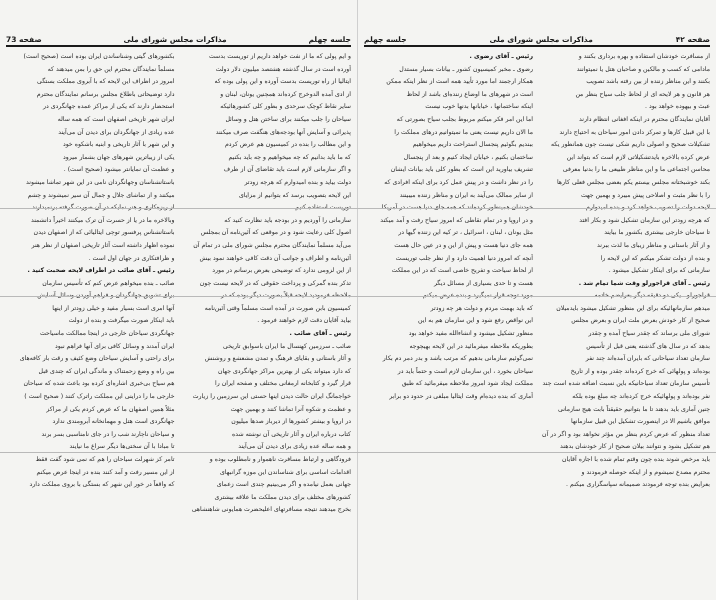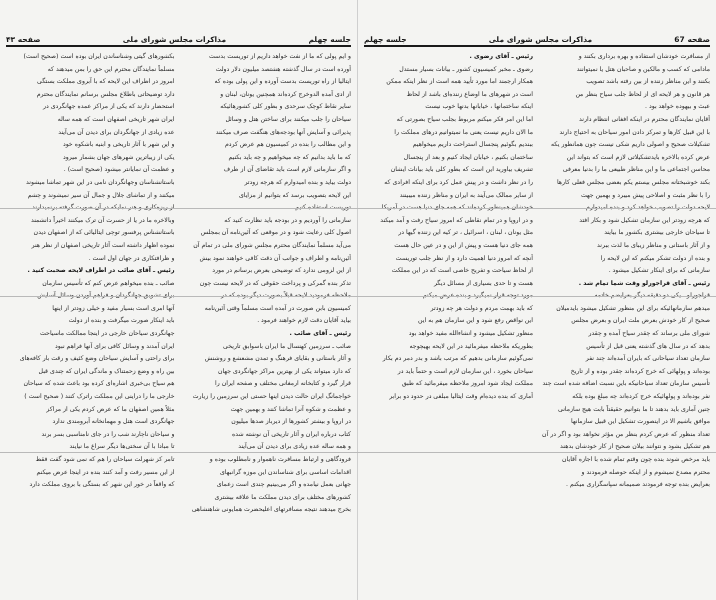--- a/index.html
+++ b/index.html
@@ -35,21 +35,21 @@
   .noise-rule { position:absolute; height:1px; background:#b9b9b9; }
 </style>
 </head>
 <body>
 
 <div class="spread">
   <div class="page left" id="page-0">
     <div class="page-header">
       <span>جلسه چهلم</span>
       <span>مذاکرات مجلس شورای ملی</span>
-      <span>صفحه ۴۳</span>
+      <span>صفحه 73</span>
       <div class="rule"></div>
     </div>
     <div class="columns">
       <div class="col">
           <span class="line">و ایم پولی که ما از نفت خواهد داریم از توریست بدست</span>
           <span class="line">آورده است در سال گذشته هشتصد میلیون دلار دولت</span>
           <span class="line">ایتالیا از راه توریست بدست آورده و این پولی بوده که</span>
           <span class="line">از ادی آمده الدوخرج کرده‌اند همچنین یونان، لبنان و</span>
           <span class="line">سایر نقاط کوچک سرحدی و بطور کلی کشورهائیکه</span>
           <span class="line">سیاحان را جلب میکنند برای ساختن هتل و وسائل</span>
@@ -119,21 +119,21 @@
           <span class="line">و سیاحان ناچارند شب را در جای نامناسبی بسر برند</span>
           <span class="line">تا مبادا با آن سختی‌ها دیگر سراغ ما نیایند</span>
           <span class="line">تامر کز شهرلت سیاحان را هم که نمی شود گفت فقط</span>
           <span class="line">از این مسیر رفت و آمد کنند بنده در اینجا عرض میکنم</span>
           <span class="line">که واقعاً در خور این شهر که بستگی با بروی مملکت دارد</span>
         </div>
     </div>
   </div>
   <div class="page right" id="page-1">
     <div class="page-header">
-      <span>صفحه 67</span>
+      <span>صفحه ۴۲</span>
       <span>مذاکرات مجلس شورای ملی</span>
       <span>جلسه چهلم</span>
       <div class="rule"></div>
     </div>
     <div class="columns">
       <div class="col">
           <span class="line">از مسافرت خودشان استفاده و بهره برداری بکنند و</span>
           <span class="line">مادامی که کسب و مالکین و صاحبان هتل یا نمیتوانند</span>
           <span class="line">بکنند و این مناظر زننده از بین رفته باشد تصویب</span>
           <span class="line">هر قانون و هر لایحه ای از لحاظ جلب سیاح بنظر من</span>

